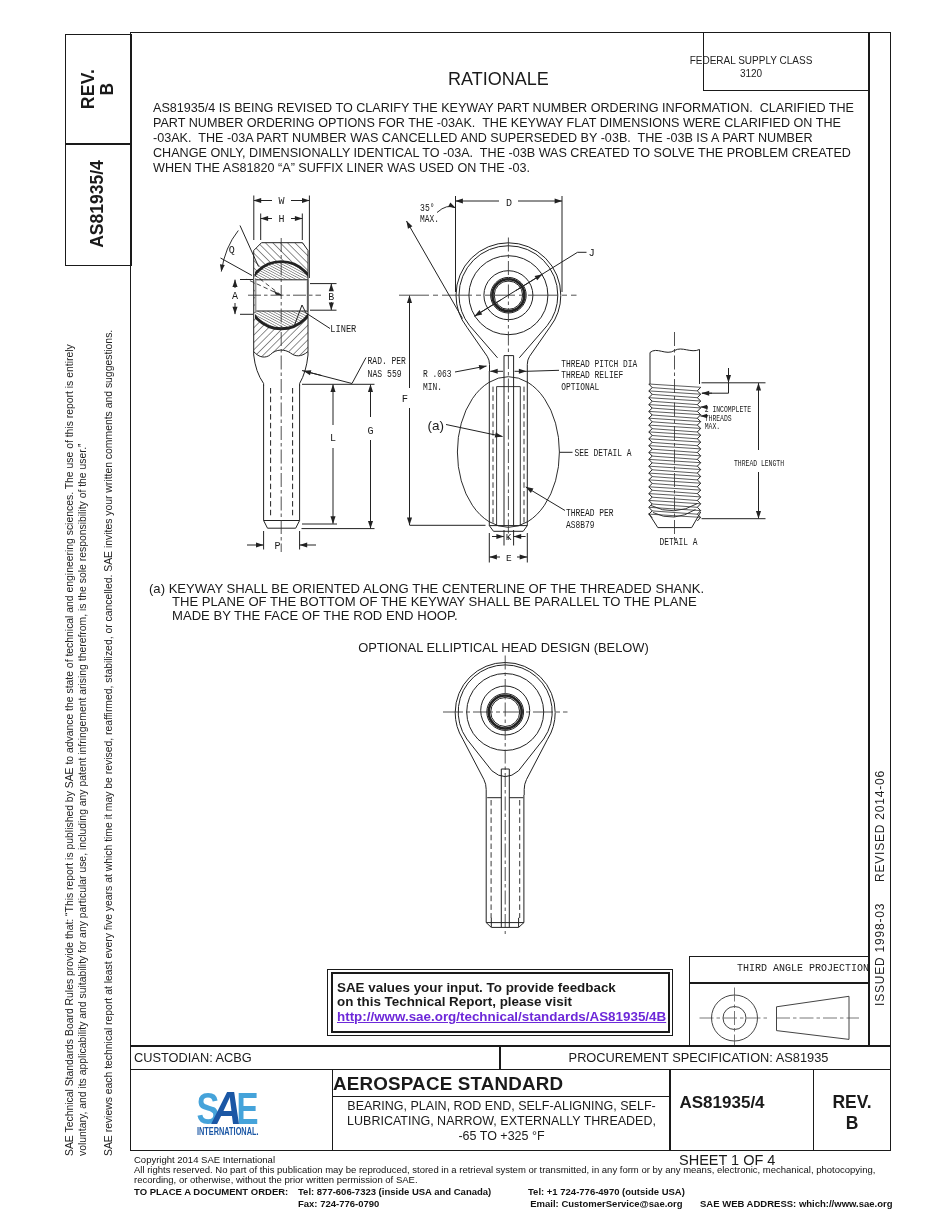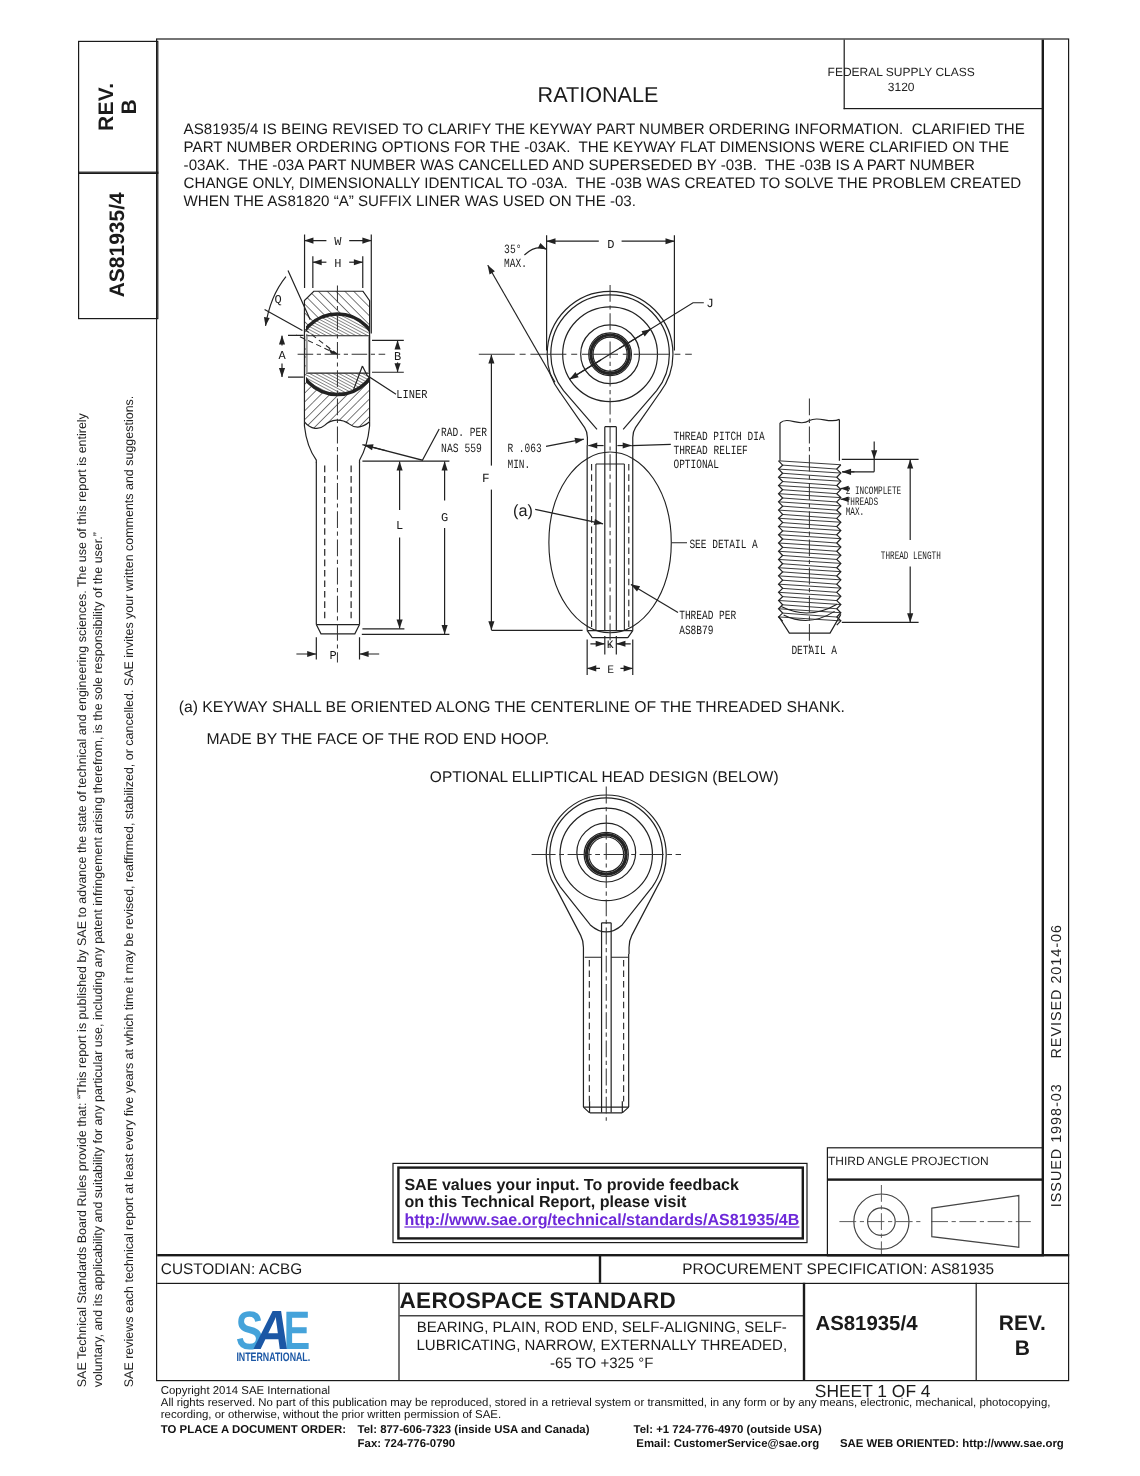--- a/index.html
+++ b/index.html
@@ -29,36 +29,36 @@
 <div class="bx" style="left:327px;top:968.5px;width:346px;height:67px;border-width:1.2px;"></div>
 <div class="bx" style="left:330.5px;top:971.5px;width:339px;height:61px;border-width:2.8px;"></div>
 <div class="t" style="left:79px;top:141px;transform:rotate(-90deg);transform-origin:0 0;width:104px;text-align:center;font-weight:bold;font-size:17.5px;line-height:19px;letter-spacing:.3px;">REV.<br>B</div>
 <div class="t" style="left:87px;top:250px;transform:rotate(-90deg);transform-origin:0 0;width:92px;text-align:center;font-weight:bold;font-size:17.5px;">AS81935/4</div>
 <div class="t rot" style="left:64px;top:1156px;width:891px;font-size:10.4px;line-height:12.6px;white-space:nowrap;color:#222;">SAE Technical Standards Board Rules provide that: “This report is published by SAE to advance the state of technical and engineering sciences. The use of this report is entirely<br>voluntary, and its applicability and suitability for any particular use, including any patent infringement arising therefrom, is the sole responsibility of the user.”</div>
 <div class="t rot" style="left:103px;top:1156px;width:892px;font-size:10.4px;color:#222;">SAE reviews each technical report at least every five years at which time it may be revised, reaffirmed, stabilized, or cancelled. SAE invites your written comments and suggestions.</div>
 <div class="t rot" style="left:872.5px;top:1006px;font-size:12px;letter-spacing:0.8px;color:#222;">ISSUED 1998-03&nbsp;&nbsp;&nbsp;&nbsp;&nbsp;REVISED 2014-06</div>
 <div class="t" style="left:668px;top:53.5px;width:166px;text-align:center;font-size:10px;line-height:13px;color:#222;">FEDERAL SUPPLY CLASS<br>3120</div>
 <div class="t" style="left:448px;top:69px;font-size:18px;">RATIONALE</div>
 <div class="t" style="left:153px;top:100.5px;width:707px;font-size:12.6px;line-height:15.2px;white-space:normal;">AS81935/4 IS BEING REVISED TO CLARIFY THE KEYWAY PART NUMBER ORDERING INFORMATION.&nbsp; CLARIFIED THE PART NUMBER ORDERING OPTIONS FOR THE -03AK.&nbsp; THE KEYWAY FLAT DIMENSIONS WERE CLARIFIED ON THE -03AK.&nbsp; THE -03A PART NUMBER WAS CANCELLED AND SUPERSEDED BY -03B.&nbsp; THE -03B IS A PART NUMBER CHANGE ONLY, DIMENSIONALLY IDENTICAL TO -03A.&nbsp; THE -03B WAS CREATED TO SOLVE THE PROBLEM CREATED WHEN THE AS81820 “A” SUFFIX LINER WAS USED ON THE -03.</div>
-<div class="t" style="left:149px;top:581.5px;font-size:13.1px;line-height:13.5px;">(a) KEYWAY SHALL BE ORIENTED ALONG THE CENTERLINE OF THE THREADED SHANK.<br><br><span style="margin-left:23px;margin-top:32px;">MADE BY THE FACE OF THE ROD END HOOP.</span></div>
+<div class="t" style="left:149px;top:581.5px;font-size:13.1px;line-height:13.5px;">(a) KEYWAY SHALL BE ORIENTED ALONG THE CENTERLINE OF THE THREADED SHANK.<br><span style="margin-left:23px;">THE PLANE OF THE BOTTOM OF THE KEYWAY SHALL BE PARALLEL TO THE PLANE</span><br><span style="margin-left:23px;margin-top:32px;">MADE BY THE FACE OF THE ROD END HOOP.</span></div>
 <div class="t" style="left:138px;top:640px;width:731px;text-align:center;font-size:12.9px;">OPTIONAL ELLIPTICAL HEAD DESIGN (BELOW)</div>
 <div class="t" style="left:134px;top:1050px;font-size:12.8px;">CUSTODIAN: ACBG</div>
 <div class="t" style="left:500px;top:1050px;width:397px;text-align:center;font-size:12.8px;">PROCUREMENT SPECIFICATION: AS81935</div>
 <div class="t" style="left:333px;top:1073px;width:337px;text-align:left;font-weight:bold;font-size:18.8px;letter-spacing:.2px;">AEROSPACE STANDARD</div>
 <div class="t" style="left:333px;top:1098.5px;width:337px;text-align:center;font-size:12.5px;line-height:15.4px;">BEARING, PLAIN, ROD END, SELF-ALIGNING, SELF-<br>LUBRICATING, NARROW, EXTERNALLY THREADED,<br>-65 TO +325 °F</div>
 <div class="t" style="left:679.5px;top:1092.5px;font-weight:bold;font-size:17px;">AS81935/4</div>
 <div class="t" style="left:679px;top:1114px;font-size:14.5px;margin-top:38px;">SHEET 1 OF 4</div>
 <div class="t" style="left:813px;top:1091.5px;width:78px;text-align:center;font-weight:bold;font-size:17.5px;line-height:21px;">REV.<br>B</div>
 <div class="t" style="left:337px;top:980.5px;font-weight:bold;font-size:13.4px;line-height:14.8px;">SAE values your input. To provide feedback<br>on this Technical Report, please visit<br><span style="color:#6d28d9;text-decoration:underline;text-align:center;">http://www.sae.org/technical/standards/AS81935/4B</span></div>
-<div class="t" style="left:690px;top:962.5px;width:179px;text-align:left;font-size:10px;color:#222;">THIRD ANGLE PROJECTION</div>
+<div class="t" style="left:690px;top:962.5px;width:179px;text-align:right;font-size:10px;color:#222;font-family:Liberation Mono, monospace;">THIRD ANGLE PROJECTION</div>
 <div class="t" style="left:134px;top:1154.5px;font-size:9.5px;line-height:10.3px;white-space:normal;width:755px;color:#111;">Copyright 2014 SAE International<br>All rights reserved. No part of this publication may be reproduced, stored in a retrieval system or transmitted, in any form or by any means, electronic, mechanical, photocopying,<br>recording, or otherwise, without the prior written permission of SAE.</div>
 <div class="t" style="left:134px;top:1186px;font-size:9.5px;font-weight:bold;color:#111;">TO PLACE A DOCUMENT ORDER:</div>
 <div class="t" style="left:298px;top:1186px;font-size:9.5px;font-weight:bold;line-height:11.5px;color:#111;">Tel: 877-606-7323 (inside USA and Canada)<br>Fax: 724-776-0790</div>
 <div class="t" style="left:528px;top:1186px;font-size:9.5px;font-weight:bold;line-height:11.5px;color:#111;text-align:center;">Tel: +1 724-776-4970 (outside USA)<br>Email: CustomerService@sae.org</div>
-<div class="t" style="left:700px;top:1197.5px;font-size:9.5px;font-weight:bold;color:#111;">SAE WEB ORIENTED: http://www.sae.org</div>
+<div class="t" style="left:700px;top:1197.5px;font-size:9.5px;font-weight:bold;color:#111;">SAE WEB ADDRESS: which://www.sae.org</div>
 <svg class="abs" style="left:131px;top:1069px;" width="201" height="81" viewBox="0 0 201 81">
 <g font-family="Liberation Sans, sans-serif">
 <text x="65.5" y="55" font-size="45" font-weight="bold" fill="#45a3da" textLength="23" lengthAdjust="spacingAndGlyphs">S</text>
 <text x="105.5" y="55" font-size="45" font-weight="bold" fill="#45a3da" textLength="22" lengthAdjust="spacingAndGlyphs">E</text>
 <text x="81" y="55" font-size="46" font-weight="bold" font-style="italic" fill="#1b57a5" textLength="30" lengthAdjust="spacingAndGlyphs">A</text>
 <text x="66" y="65.5" font-size="10.2" font-weight="bold" fill="#1b57a5" textLength="61.5" lengthAdjust="spacingAndGlyphs">INTERNATIONAL.</text>
 </g>
   </svg>
 <svg class="abs" style="left:689px;top:984px;" width="180" height="62" viewBox="0 0 180 62">
 <g stroke="#444" stroke-width="1" fill="none">

